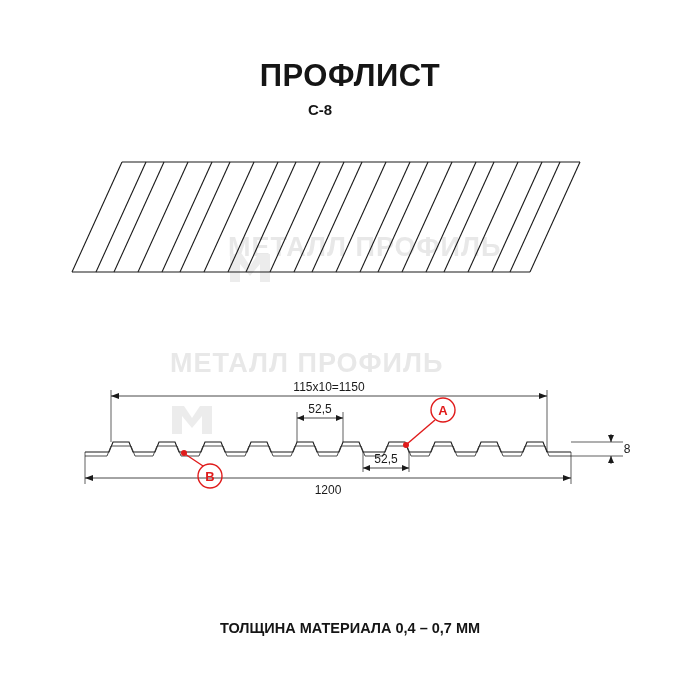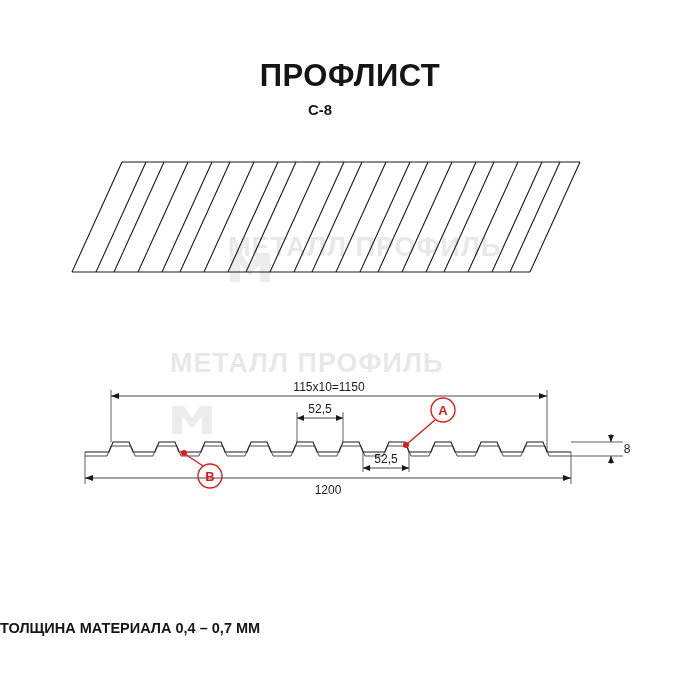--- a/index.html
+++ b/index.html
@@ -40,21 +40,21 @@
     text-align: center;
     font-size: 15px;
     font-weight: bold;
     color: #151515;
   }
   .footnote {
     position: absolute;
     top: 620px;
     left: 0;
     width: 700px;
-    text-align: left;
+    text-align: center;
     font-size: 14.5px;
     font-weight: bold;
     color: #151515;
   }
   .iso-wrap {
     position: absolute;
     top: 140px;
     left: 60px;
     width: 580px;
     height: 160px;

